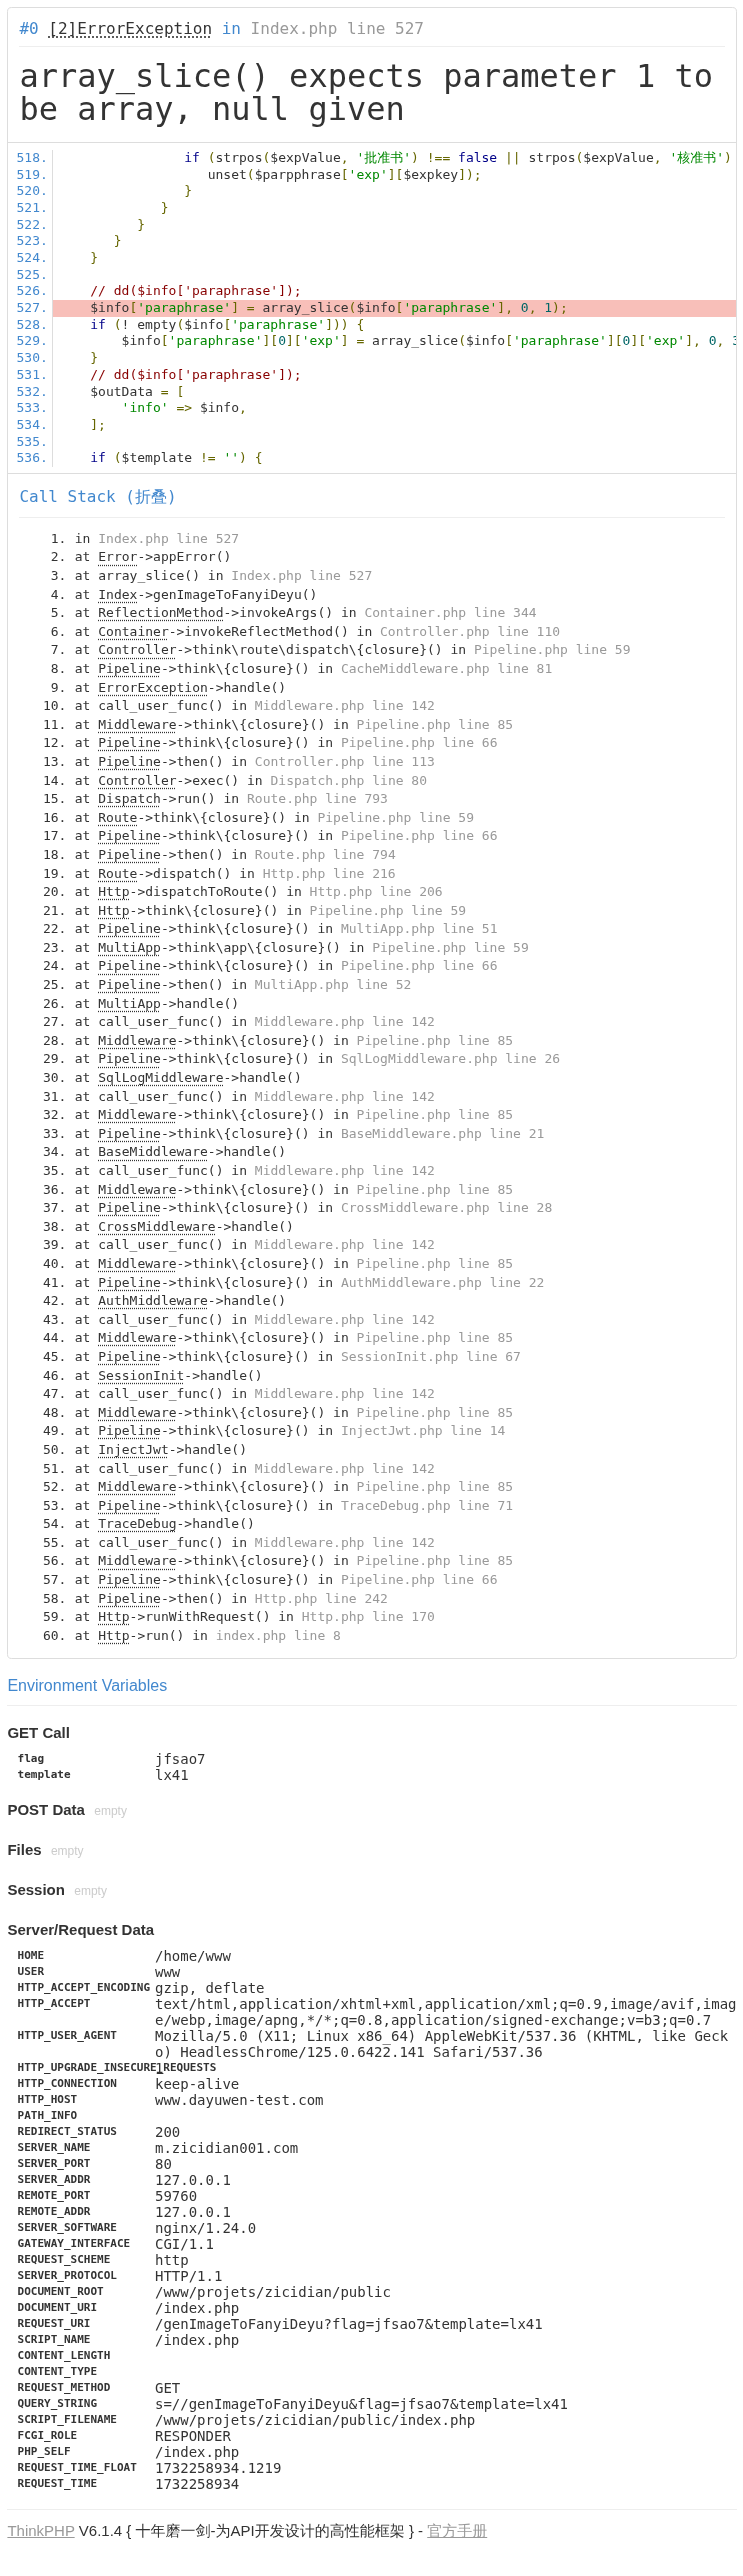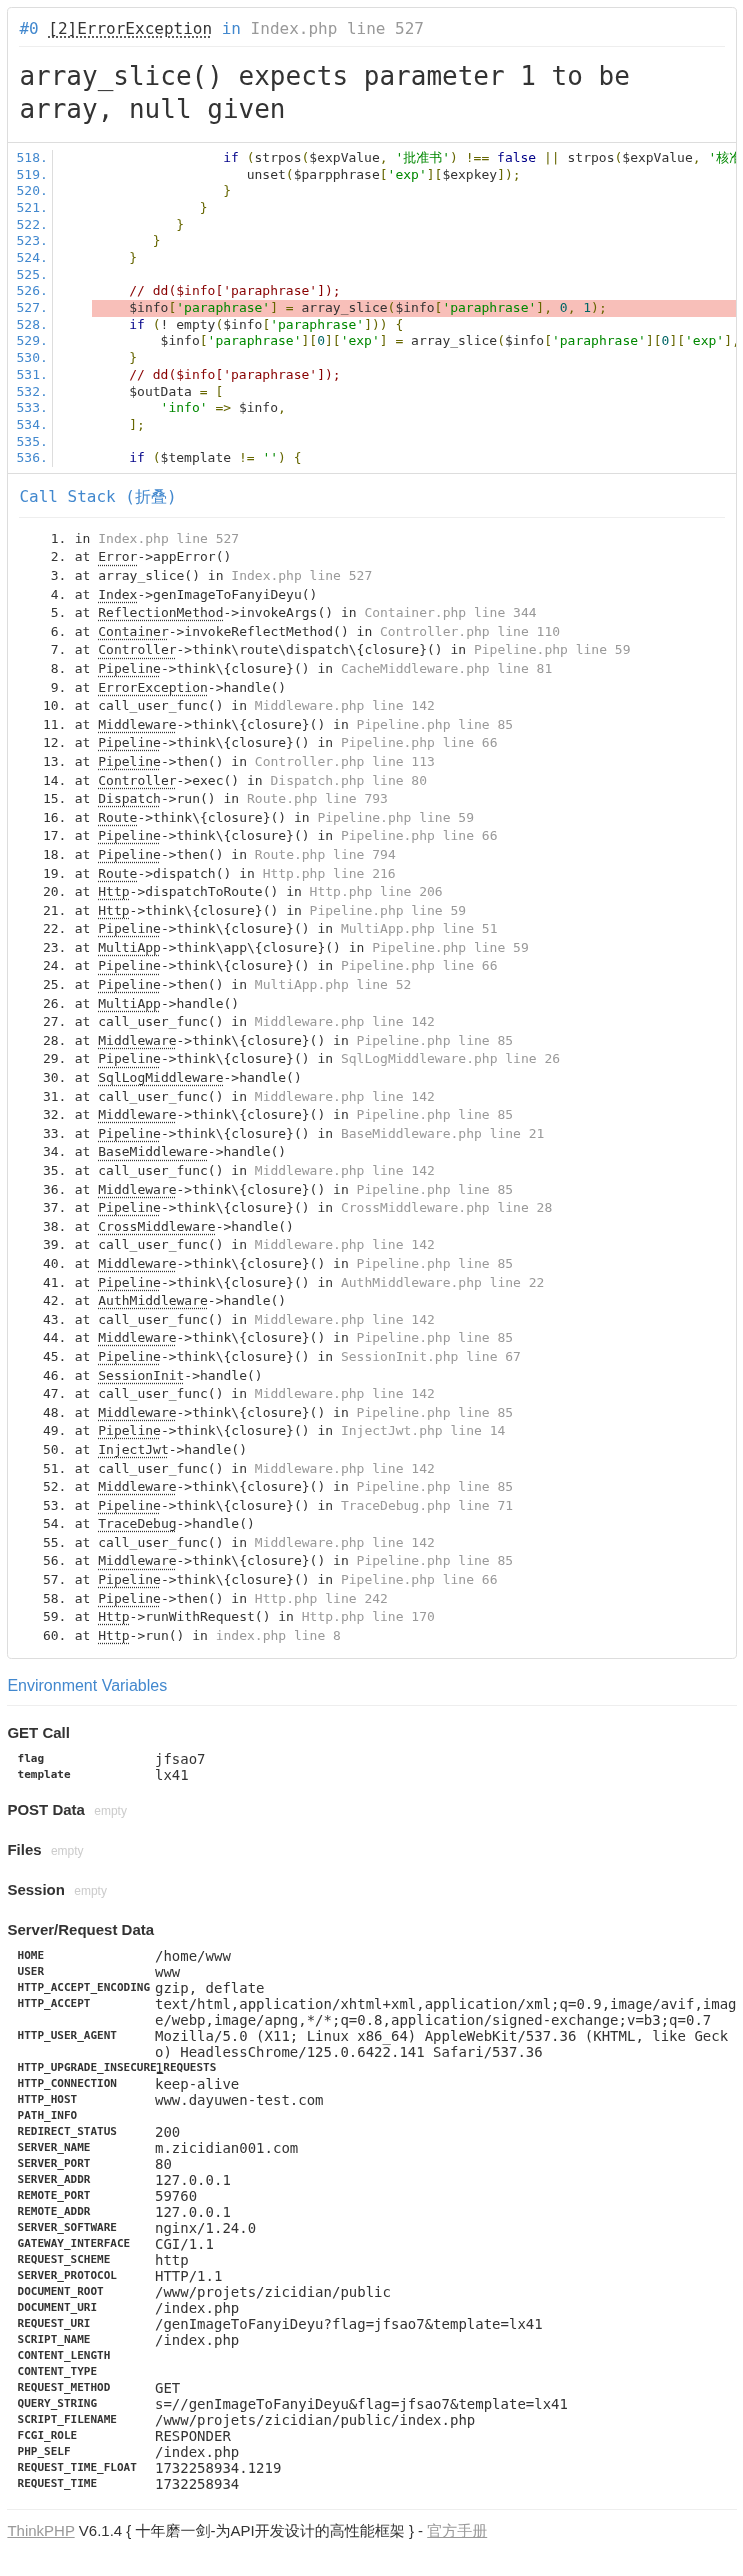--- a/index.html
+++ b/index.html
@@ -7,26 +7,26 @@
   body { width:744px; font-family:"Liberation Sans", sans-serif; }
   .page { margin:7.4px; }
 
   
   .card { border:0.9px solid #ddd; border-radius:4.6px; }
   .message { padding:9.3px 11px 7.4px; }
   .ex-head { margin:0; font-family:"DejaVu Sans Mono", monospace; font-size:16px; font-weight:400;
              line-height:22px; padding-bottom:6px; border-bottom:0.9px solid #eee; color:#4288ce; }
   .ex-head .code-abbr { color:#333; text-decoration:underline dotted; text-underline-offset:2.8px; }
   .ex-head .loc { color:#999; text-decoration:none; cursor:pointer; }
-  .ex-message { font-family:"DejaVu Sans Mono", monospace; font-size:26px; font-weight:400;
+  .ex-message { font-family:"DejaVu Sans Mono", monospace; font-size:32px; font-weight:400;
                 line-height:33px; margin:13px 0 9.3px; color:#333; }
 
   
   .source-code { border-top:0.9px solid #ddd; border-bottom:0.9px solid #ddd; padding:6.5px 0; overflow:hidden; }
-  .code-line { display:flex; height:16.7px; line-height:16.7px; font-family:"DejaVu Sans Mono", monospace; font-size:13px; white-space:pre;gap:39px; }
+  .code-line { display:flex; height:16.7px; line-height:16.7px; font-family:"DejaVu Sans Mono", monospace; font-size:13px; white-space:pre; }
   .gutter { flex:none; width:45px; text-align:right; padding-right:4.6px; color:#4288ce; border-right:0.9px solid #ddd; font-size:13px; }
   .code-body { flex:1 1 auto; padding-left:5.6px; }
   .line-error .code-body { background:#f8bfb9; }
   .pln{color:#333} .kwd{color:#008} .str{color:#080} .com{color:#800} .pun{color:#660} .lit{color:#066}
 
   
   .trace { padding:7.4px 11px 13px; }
   .trace-title { margin:0; font-family:"DejaVu Sans Mono", monospace; font-size:16px; font-weight:400;
                  color:#4288ce; padding:5.6px 0 8.4px; border-bottom:0.9px solid #eee; cursor:pointer; }
   .trace-list { list-style:none; margin:12px 0 0; padding:0 0 0 15px; counter-reset:tr;

